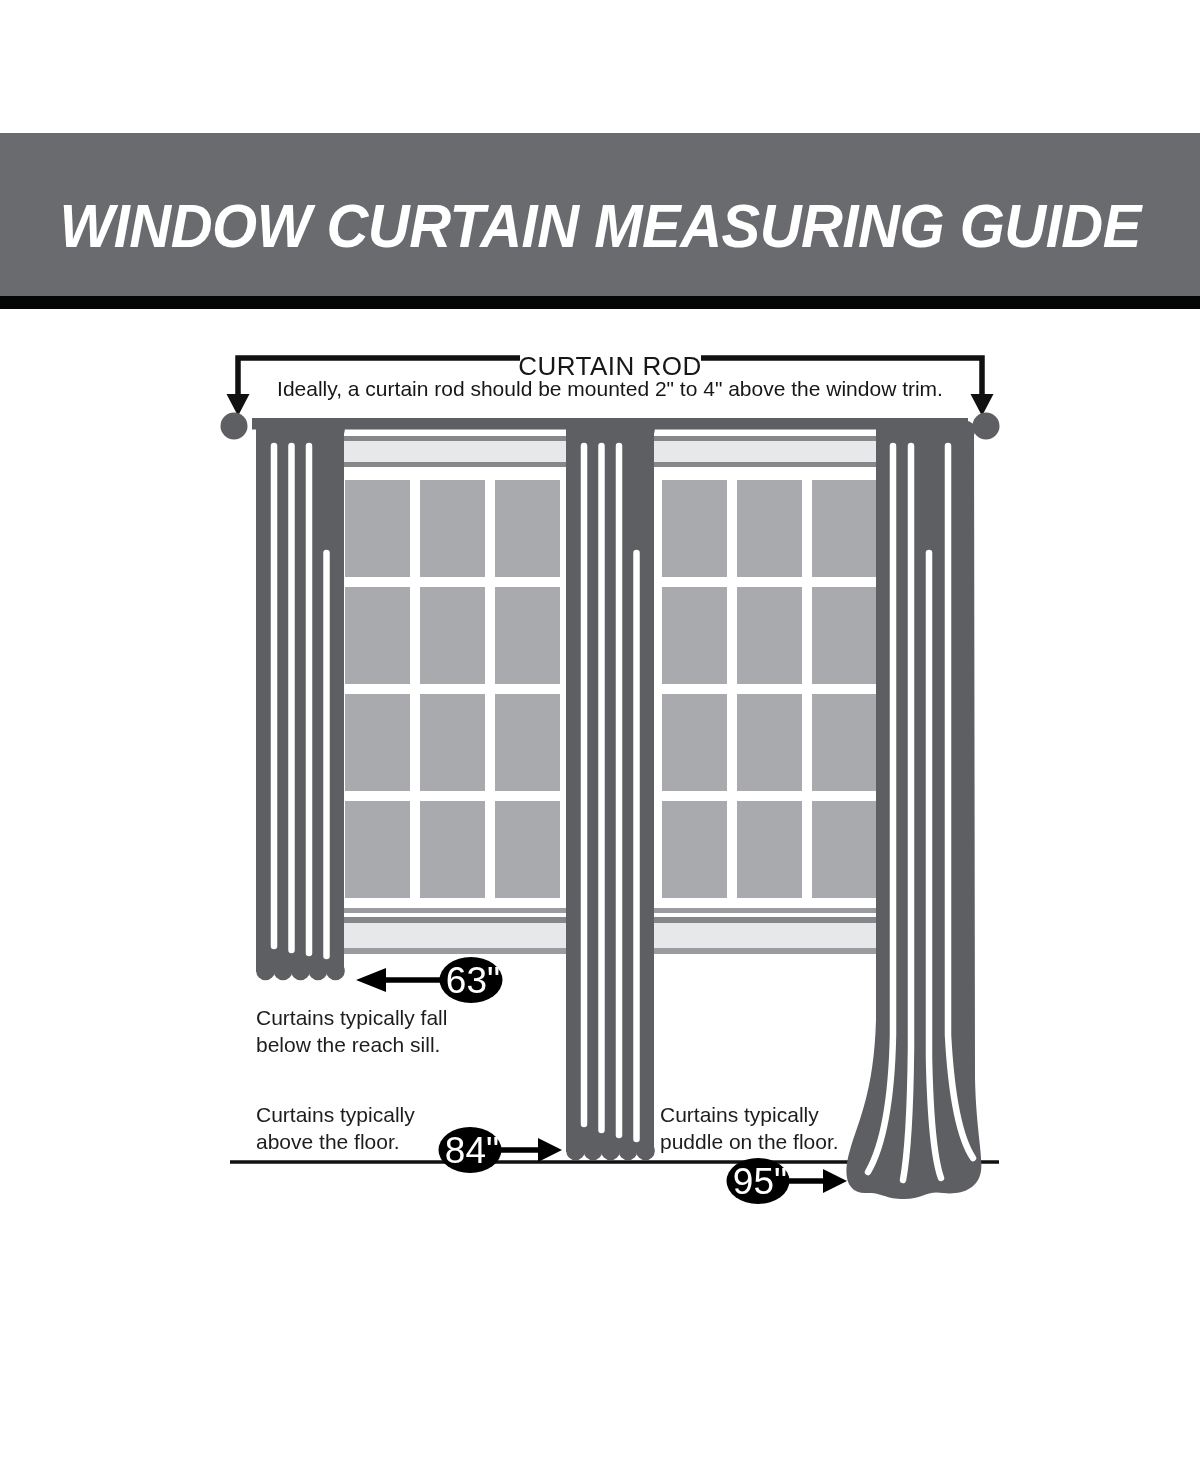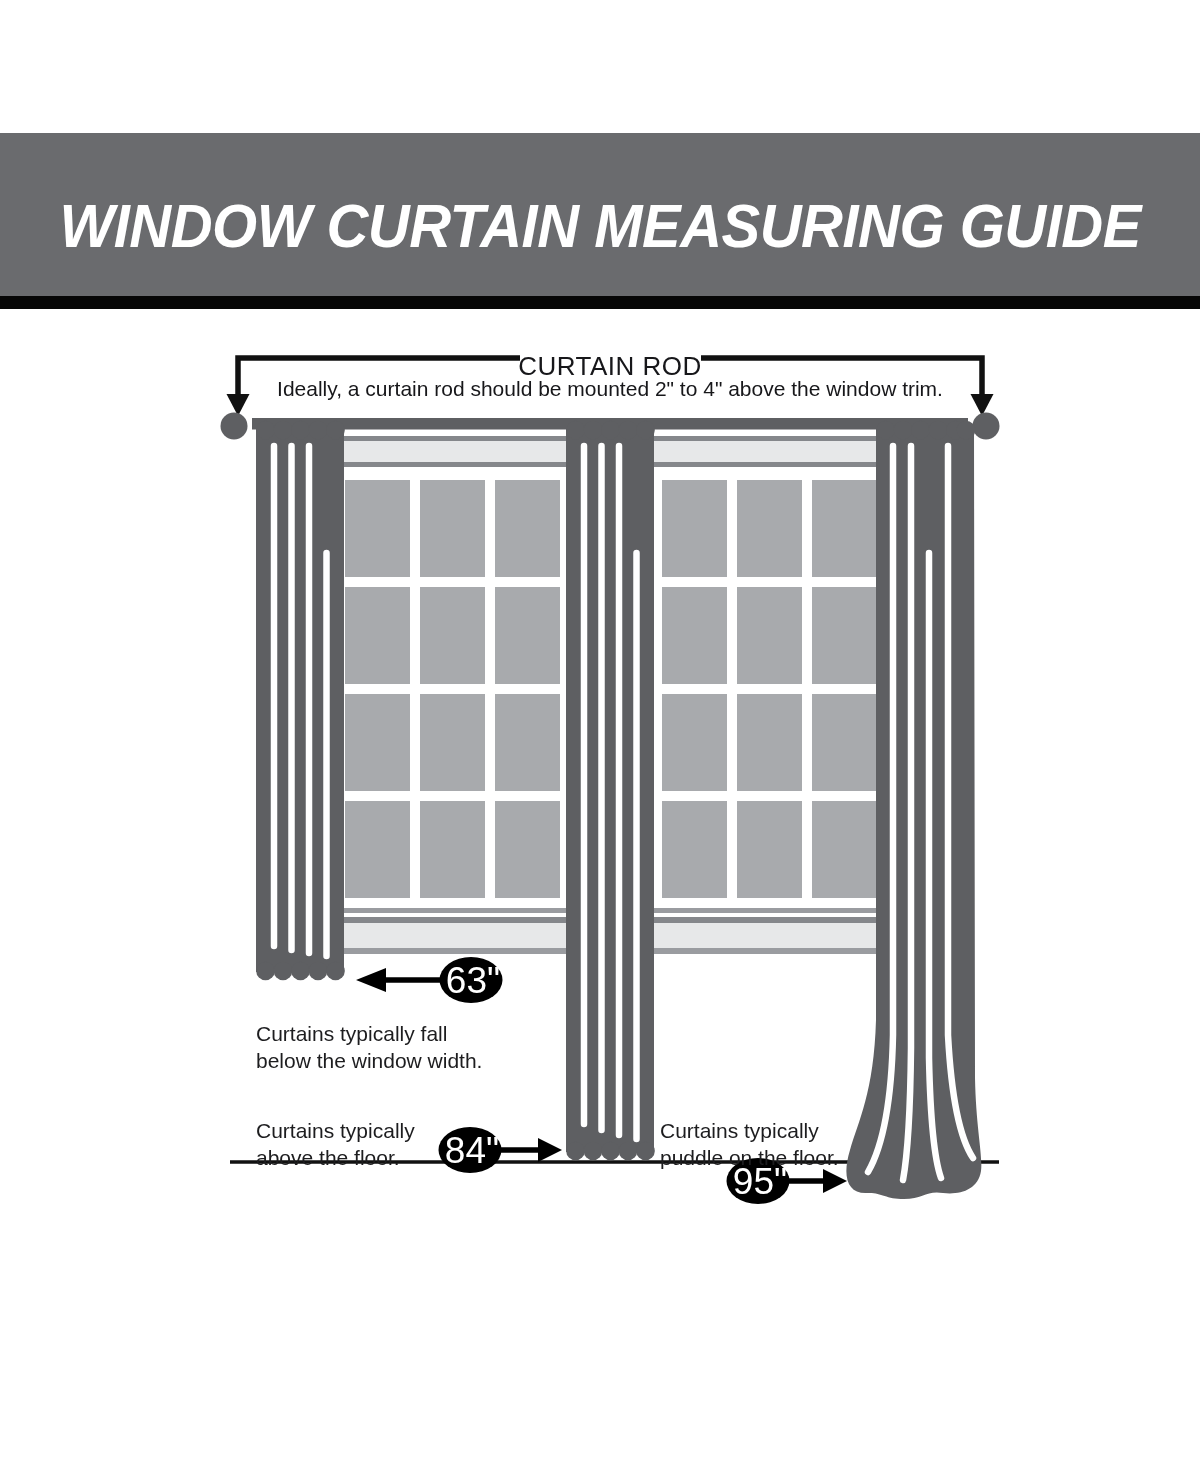--- a/index.html
+++ b/index.html
@@ -22,21 +22,21 @@
   .diagram{position:absolute;left:0;top:0;width:1200px;height:1466px;}
   svg{position:absolute;left:0;top:0;}
   .rod-label{
     position:absolute;left:20px;top:351px;width:1180px;text-align:center;
     font-size:26px;letter-spacing:0.5px;color:#17171a;
   }
   .rod-hint{
     position:absolute;left:20px;top:377px;width:1180px;text-align:center;
     font-size:21px;color:#17171a;
   }
-  .note{position:absolute;font-size:21px;line-height:27px;color:#1d1d1f;margin-top:16px;}
+  .note{position:absolute;font-size:21px;line-height:27px;color:#1d1d1f;}
   .note-sill{left:256px;top:1004px;}
   .note-floor{left:256px;top:1101px;}
   .note-puddle{left:660px;top:1101px;}
   .footer{
     position:absolute;left:0;top:1253px;width:1200px;text-align:center;
     font-size:29px;line-height:36px;color:#2a2a2c;
   }
   .badge-text{
     font-size:37px;fill:#ffffff;font-family:"Liberation Sans",sans-serif;
   }
@@ -196,21 +196,21 @@
       <ellipse cx="758" cy="1181" rx="31.5" ry="23" fill="#000"></ellipse>
       <text x="760" y="1194" text-anchor="middle" class="badge-text">95"</text>
     </g>
   </svg>
 
   <div class="rod-label">CURTAIN ROD</div>
   <div class="rod-hint">Ideally, a curtain rod should be mounted 2" to 4" above the window trim.</div>
 
   <div class="note note-sill">
     <div>Curtains typically fall</div>
-    <div>below the window width.</div>
+    <div>below the reach sill.</div>
   </div>
   <div class="note note-floor">
     <div>Curtains typically</div>
     <div>above the floor.</div>
   </div>
   <div class="note note-puddle">
     <div>Curtains typically</div>
     <div>puddle on the floor.</div>
   </div>
 

